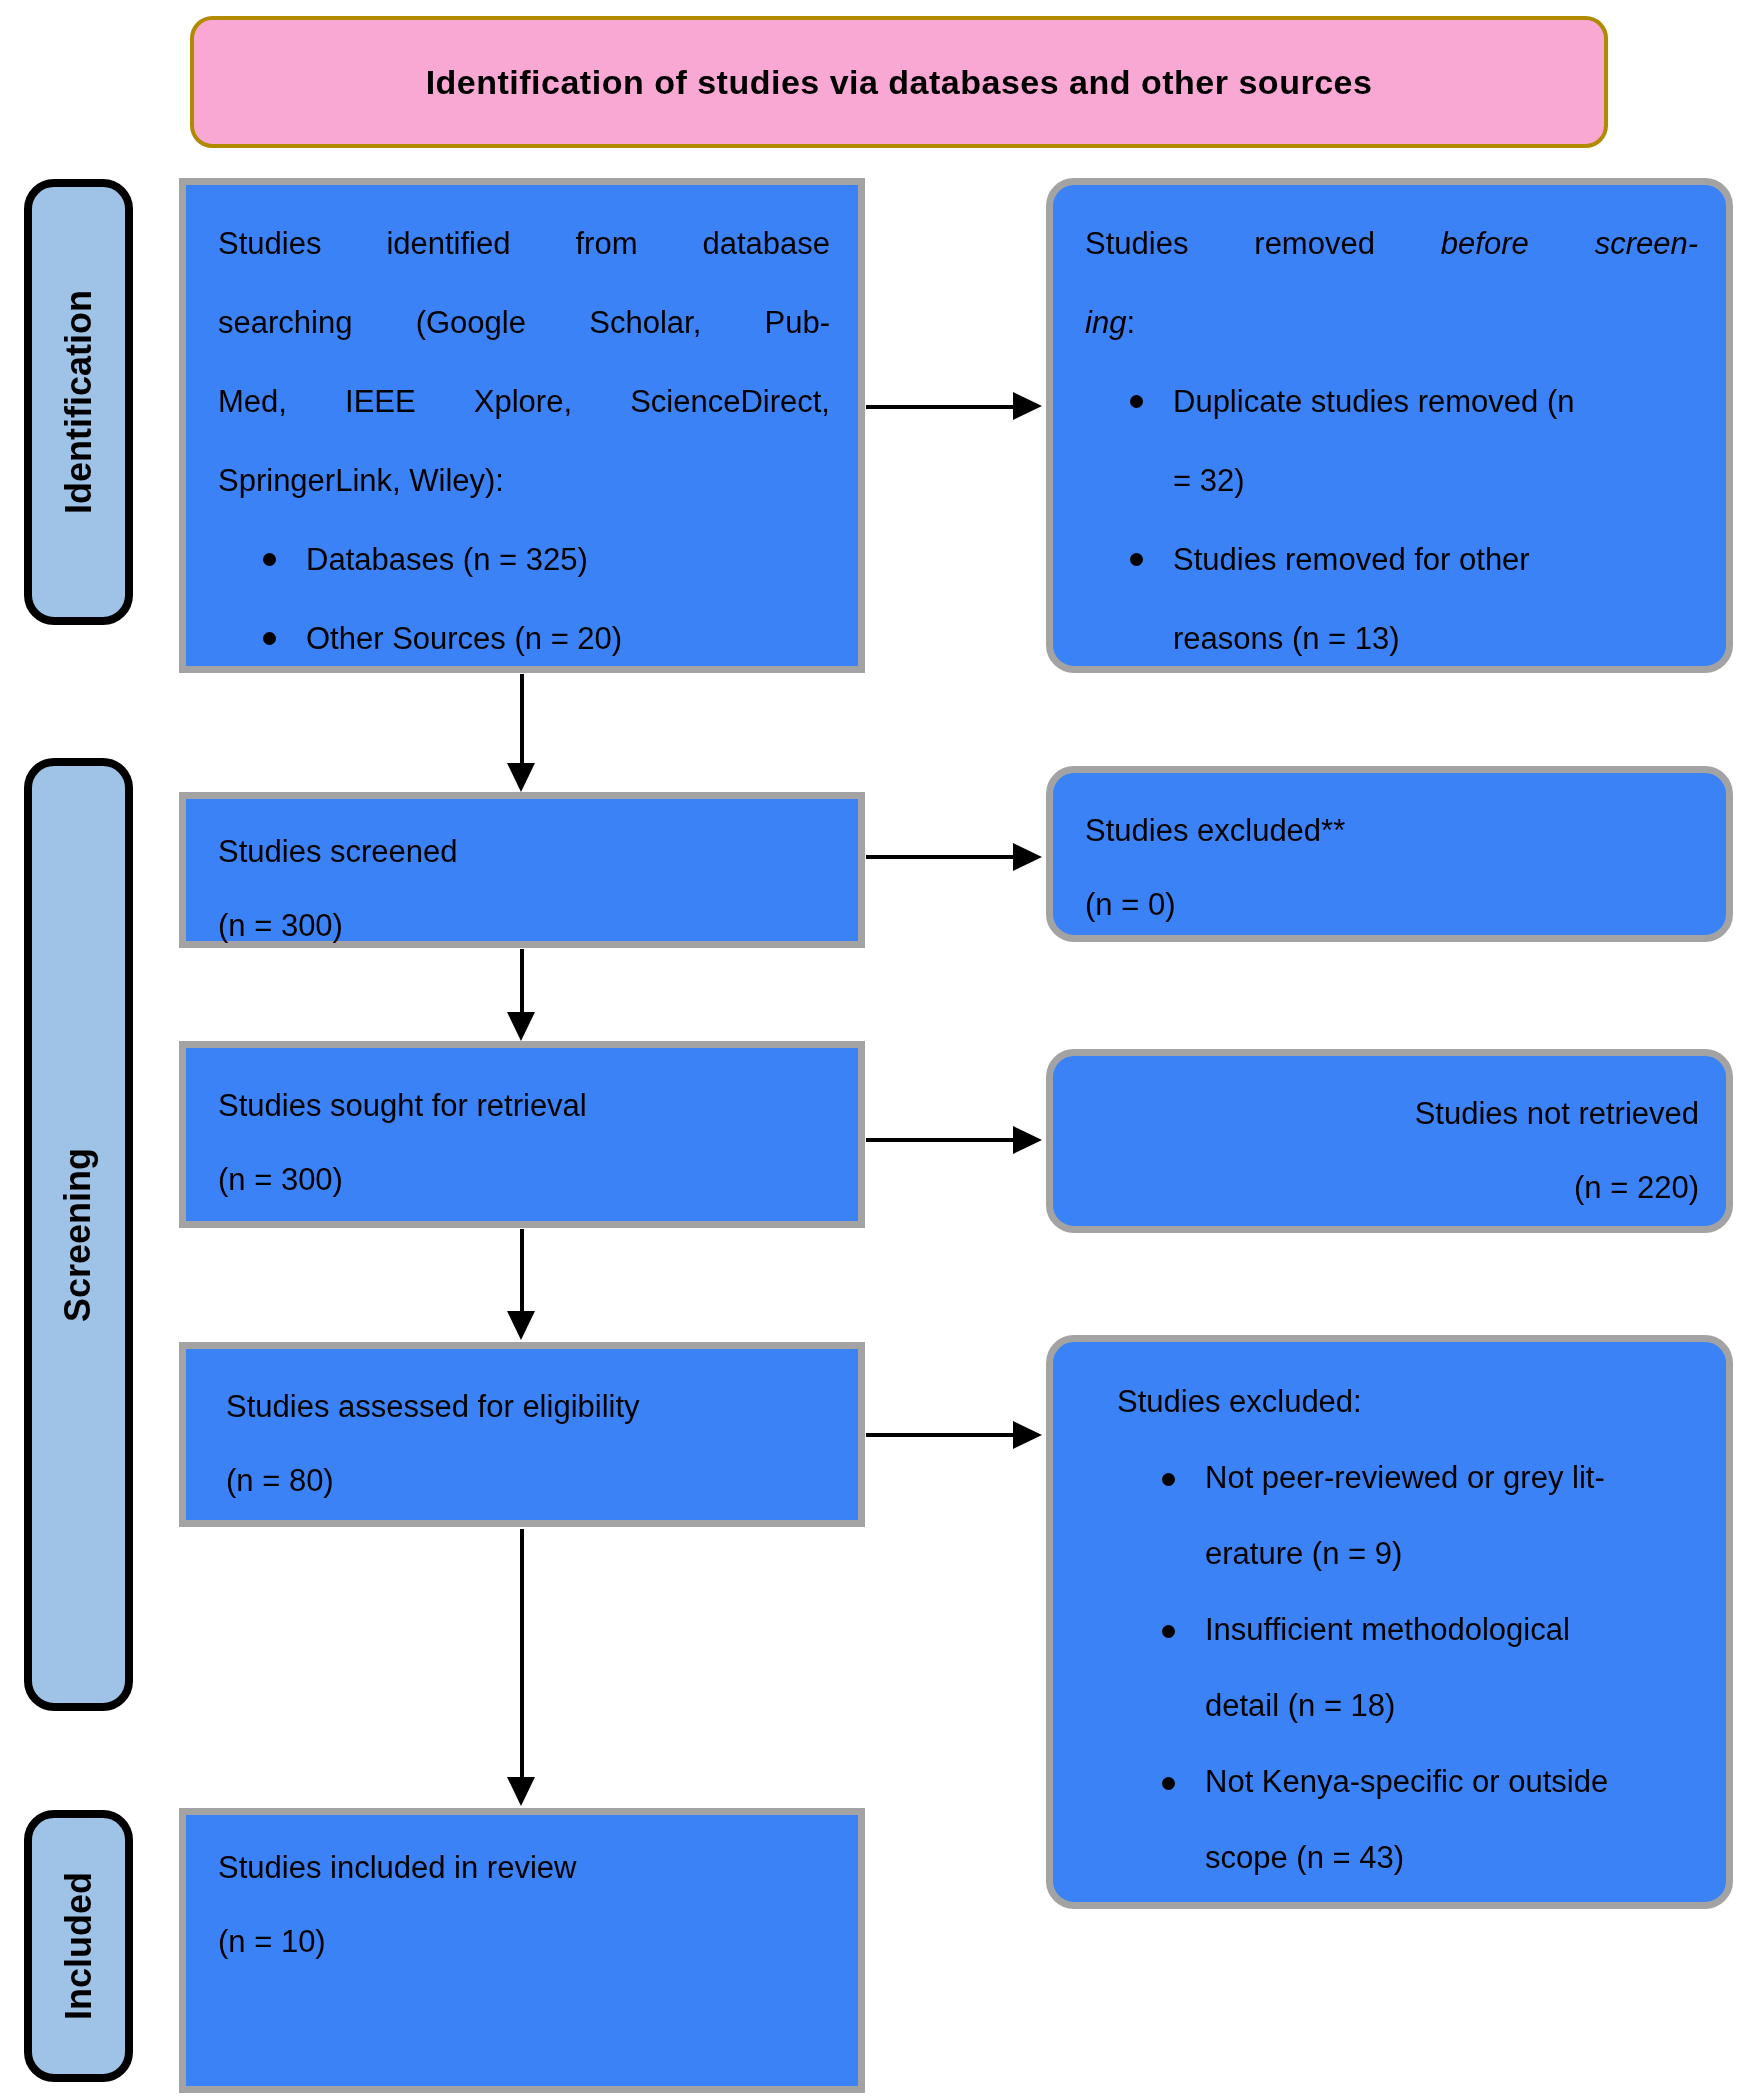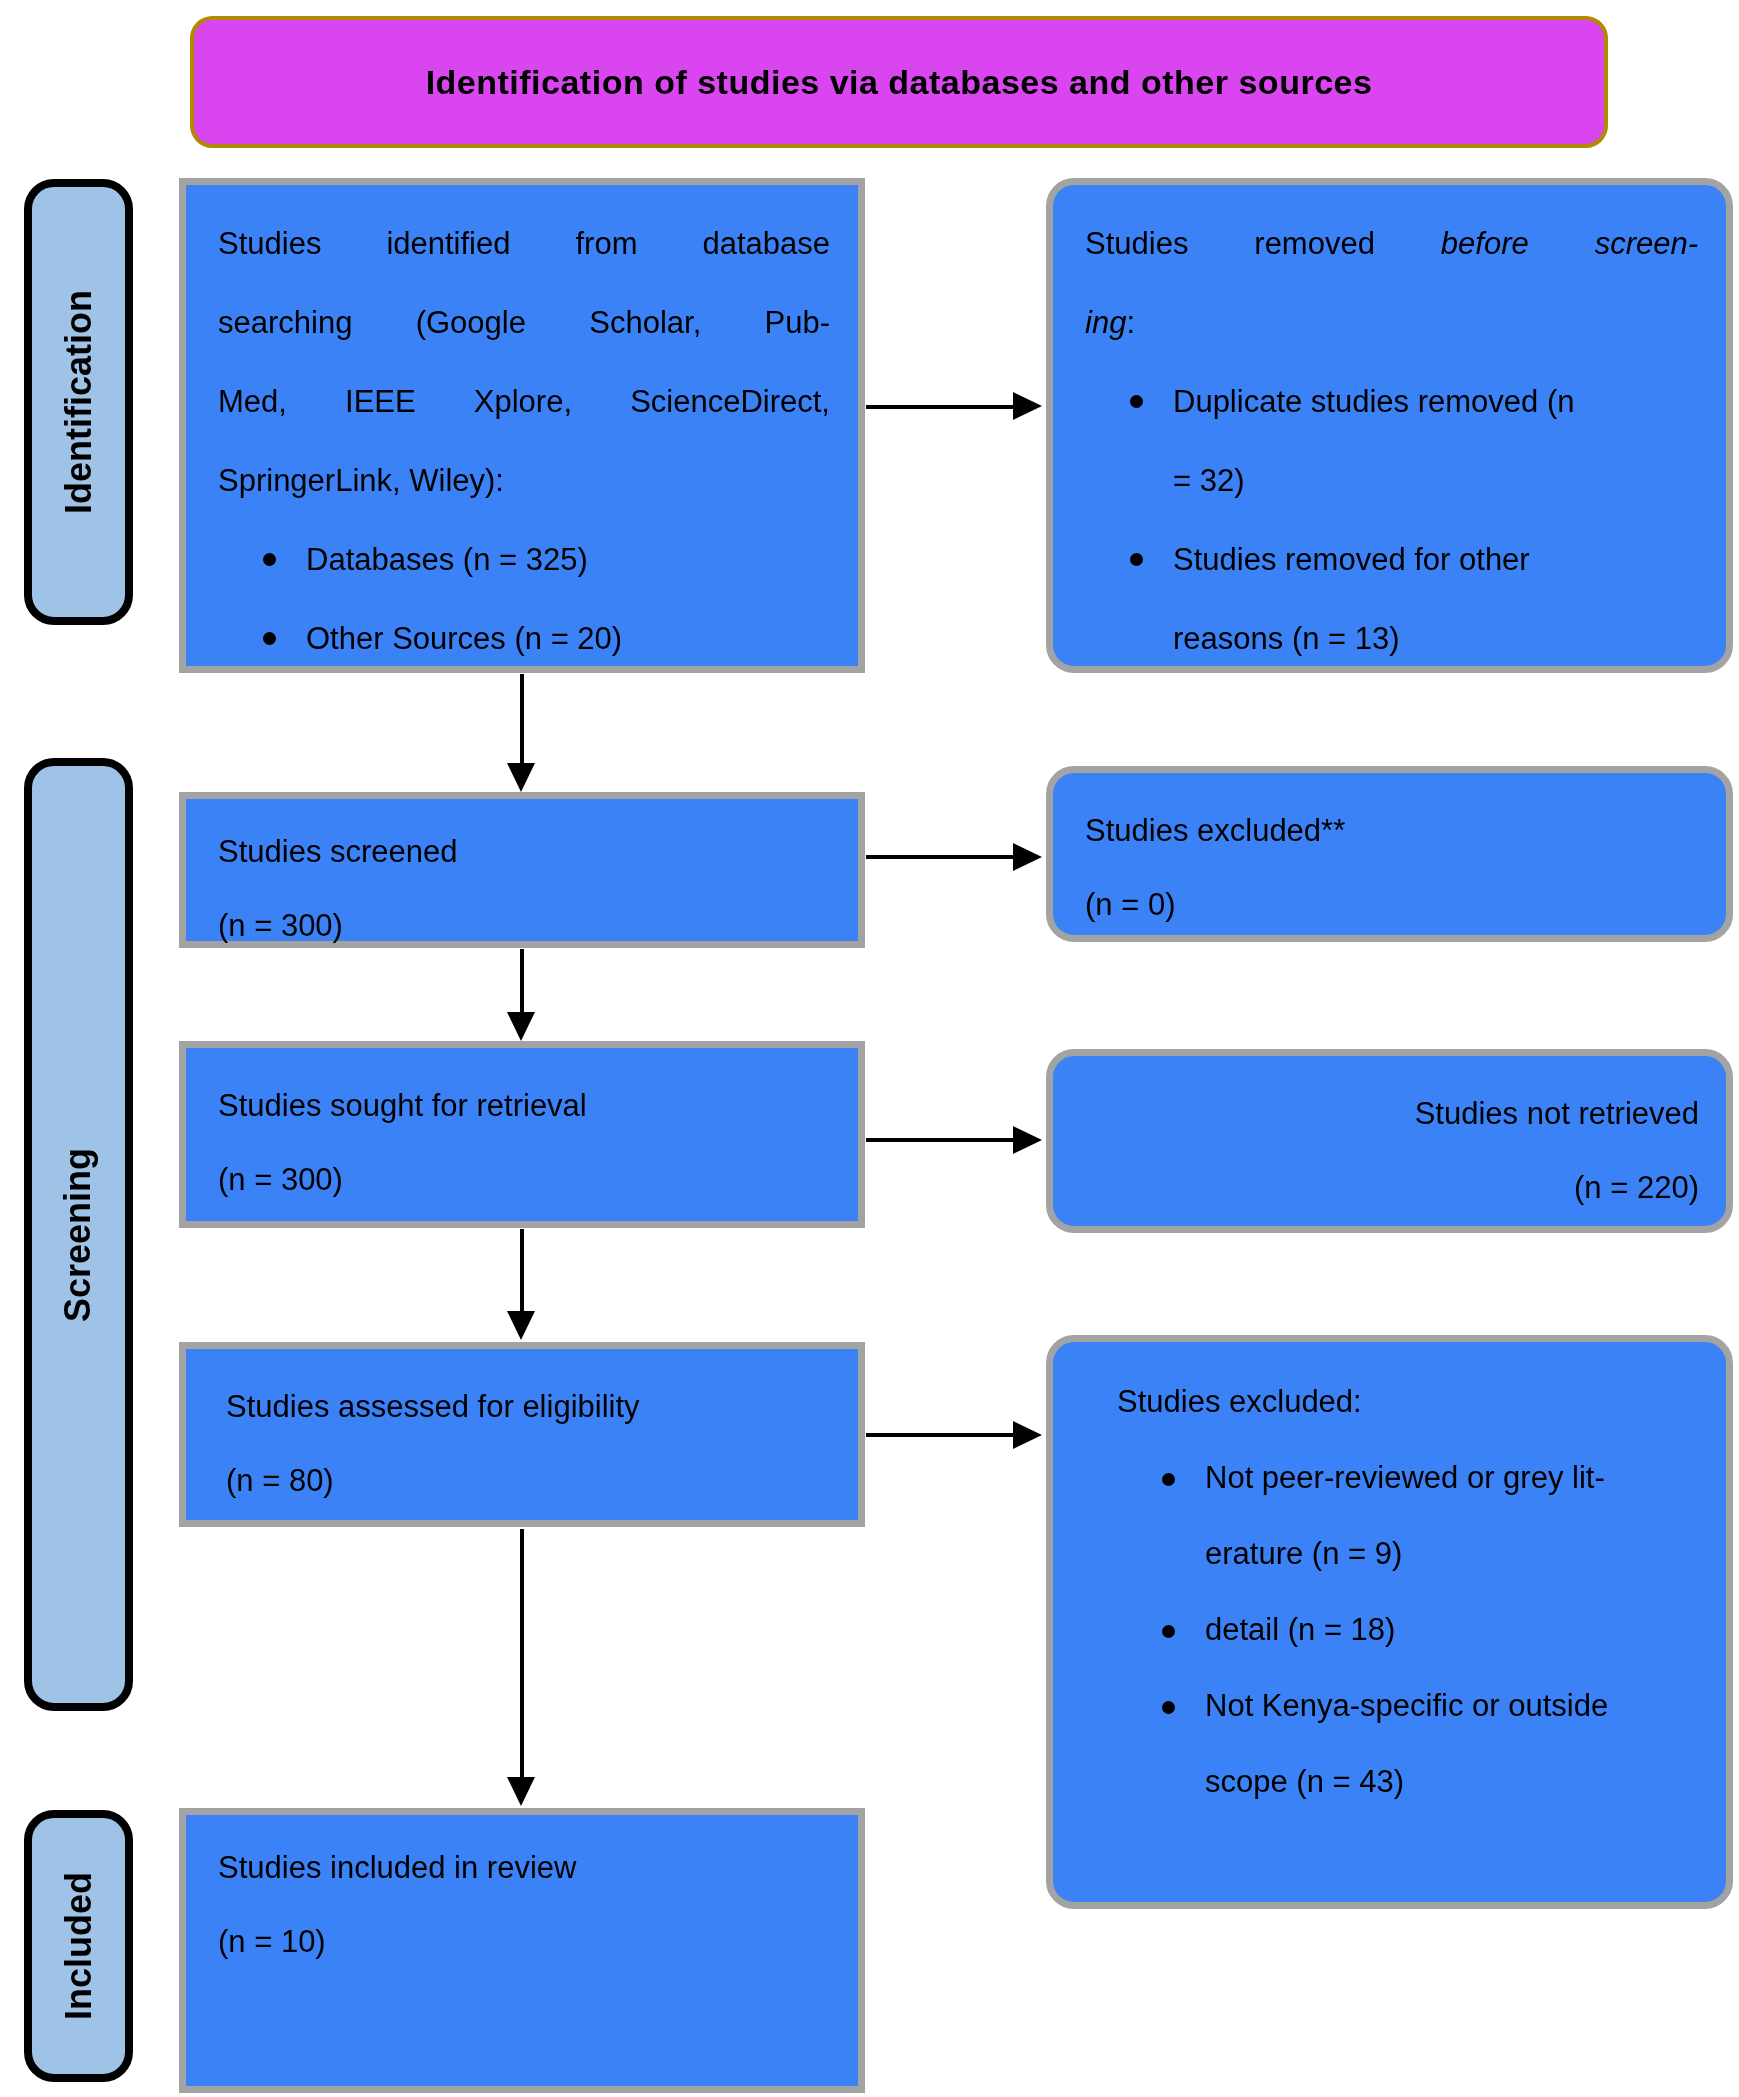--- a/index.html
+++ b/index.html
@@ -5,21 +5,21 @@
   html,body { margin:0; padding:0; background:#ffffff; }
   body {
     width:1739px; height:2097px; position:relative; overflow:hidden;
     font-family:"Liberation Sans","DejaVu Sans",sans-serif; color:#000;
   }
   .abs { position:absolute; box-sizing:border-box; }
 
   
   .banner {
     left:190px; top:16px; width:1418px; height:132px;
-    background:#d946ef; border:4.8px solid #B18A00; border-radius:22.4px;
+    background:#f9a8d4; border:4.8px solid #B18A00; border-radius:22.4px;
     display:flex; align-items:center; justify-content:center;
   }
   .banner-text { font-size:34px; font-weight:bold; letter-spacing:0.5px; }
 
   
   .stage {
     left:24px; width:109px; background:#9FC3E7;
     border:8px solid #000; border-radius:30px;
     display:flex; align-items:center; justify-content:center;
   }
@@ -154,20 +154,21 @@
 </div>
 <div class="abs fbox col-right b-exelig">
   <div class="btxt" style="line-height:76px; padding-top:22.4px;margin-left:32px;">
     <div>Studies excluded:</div>
     <ul class="blist gap-top">
       <li>
         <div>Not peer-reviewed or grey lit-</div>
         <div>erature (n = 9)</div>
       </li>
       <li>
+        <div>Insufficient methodological</div>
         <div>detail (n = 18)</div>
       </li>
       <li>
         <div>Not Kenya-specific or outside</div>
         <div>scope (n = 43)</div>
       </li>
     </ul>
   </div>
 </div>
 

